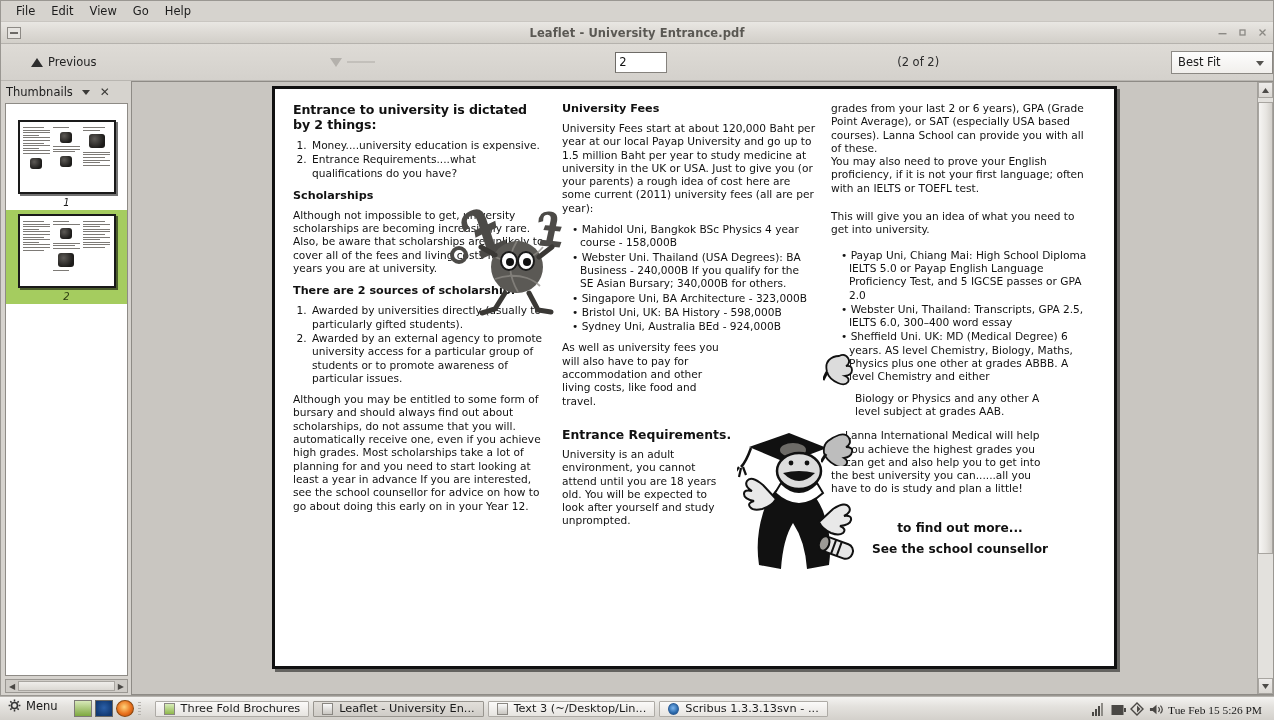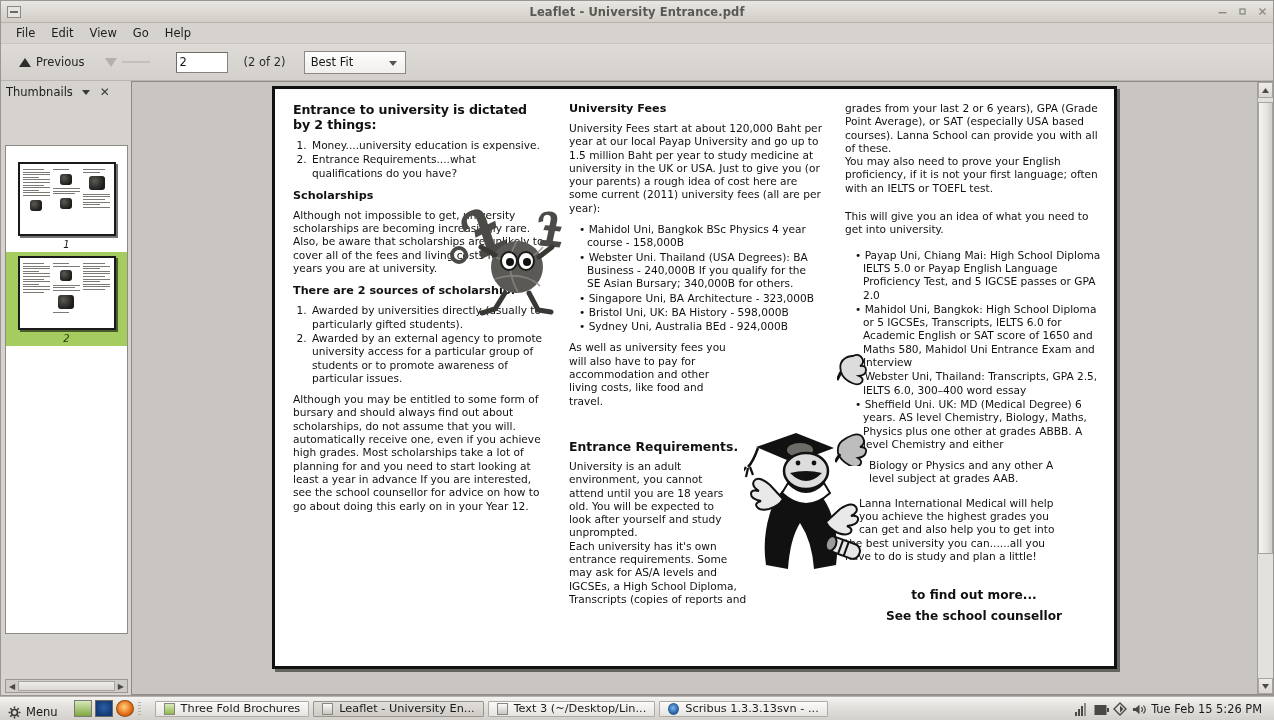--- a/index.html
+++ b/index.html
@@ -75,22 +75,23 @@
     padding: 2px 9px 2px 7px;
     cursor: default;
   }
 
   
   #toolbar {
     height: 37px;
     background: linear-gradient(to bottom,#dedbd6 0%, #d4d1cc 100%);
     border-bottom: 1px solid #b9b6b1;
     display: flex; align-items: center;
-    padding-left: 10px; gap: 4px;
+    padding-left: 22px; gap: 4px;
     flex: 0 0 37px;
+    justify-content: space-between;
   }
   .tb-btn {
     display: flex; align-items: center; gap: 5px;
     height: 26px; padding: 0 7px;
     font-size: 11.5px; color: #222;
     border: 1px solid transparent;
     border-radius: 2px;
   }
   .tb-btn.disabled { color: #a6a39e; }
   .arrow-up, .arrow-dn {
@@ -136,21 +137,20 @@
 
   
   #content-row { flex: 1; display: flex; min-height: 0; background: #d6d3ce; }
 
   
   #sidebar {
     width: 130px;
     display: flex; flex-direction: column;
     background: #d6d3ce;
     flex: 0 0 130px;
-    gap: 42px;
   }
   #sidebar-header {
     height: 22px;
     display: flex; align-items: center;
     padding-left: 5px;
     font-size: 11.5px; color: #1d1d1d;
     gap: 6px;
   }
   #sidebar-header .sb-caret {
     width:0;height:0;border-left:4px solid transparent;border-right:4px solid transparent;
@@ -229,21 +229,21 @@
   
   #doc-page {
     position: absolute;
     left: 140px; top: 4px;
     width: 845px; height: 583px;
     background: #ffffff;
     border: 3px solid #111;
     box-shadow: 3px 3px 0 rgba(0,0,0,0.5);
     padding: 13px 14px 10px 18px;
     display: flex;
-    gap: 23px;
+    gap: 16px;
     overflow: hidden;
   }
   .doc-col {
     flex: 1;
     position: relative;
     font-family: "DejaVu Sans", "Liberation Sans", sans-serif;
     color: #111;
     font-size: 10.6px;
     line-height: 13.3px;
   }
@@ -297,21 +297,21 @@
     position: absolute;
     left: 0; bottom: 0;
     width: 1274px; height: 24px;
     background: linear-gradient(to bottom,#f4f3f1 0%, #e4e2de 40%, #d3d0cb 100%);
     border-top: 1px solid #b6b3ae;
     display: flex; align-items: center;
     padding: 0 4px;
     gap: 4px;
   }
   #menu-button {
-    display: flex; align-items: flex-end; gap: 5px;
+    display: flex; align-items: flex-start; gap: 5px;
     padding: 0 8px 0 4px; height: 20px;
     font-size: 11.5px; color: #171717;
   }
   .gear {
     width: 13px; height: 13px;
     position: relative;
   }
   .launcher-icons { display: flex; gap: 3px; align-items: center; margin-left: 4px; }
   .li {
     width: 18px; height: 17px;
@@ -342,33 +342,42 @@
   .task-ico {
     width: 11px; height: 12px;
     background: linear-gradient(to bottom,#fafafa,#c9c6c1);
     border: 1px solid #8a8782;
     flex: 0 0 11px;
   }
   .task-ico.blue { background: radial-gradient(circle at 45% 40%, #7fb6ee 0%, #2d6cae 60%, #164a86 100%); border-radius:50%; border-color:#2c5c96;}
   .task-ico.green { background: linear-gradient(to bottom,#d8ecb9,#8fb84c); }
   .tb-right {
     margin-left: auto;
-    display: flex; align-items: flex-start; gap: 4px;
+    display: flex; align-items: flex-end; gap: 4px;
     padding-right: 8px;
+    font-family: Liberation Serif, serif;
   }
   .tray-ico { width: 15px; height: 14px; display:flex; align-items:flex-end; gap:1px; }
   .tray-ico .bar { width: 2px; background: #4a4845; }
   #clock { font-size: 11.4px; color: #1a1a1a; }
   .sep-dots { width:3px;height:13px;background:
       repeating-linear-gradient(to bottom,#b6b3ae 0 1px, transparent 1px 3px); }
 </style>
 </head>
 <body>
 
 <div id="app-window">
+
+  <div id="menu-bar">
+    <div class="menu-item">File</div>
+    <div class="menu-item">Edit</div>
+    <div class="menu-item">View</div>
+    <div class="menu-item">Go</div>
+    <div class="menu-item">Help</div>
+  </div>
 
   <div id="title-bar">
     <div id="win-icon"></div>
     <div id="title-text">Leaflet - University Entrance.pdf</div>
     <div class="win-btns">
       <div class="win-btn">
         <svg width="11" height="11" viewBox="0 0 11 11">
             <rect x="1.5" y="6" width="8" height="1.4" fill="#8b8984"></rect>
           </svg>
       </div>
@@ -378,28 +387,20 @@
           </svg>
       </div>
       <div class="win-btn">
         <svg width="11" height="11" viewBox="0 0 11 11">
             <path d="M2.5 2.5 L8.5 8.5 M8.5 2.5 L2.5 8.5" stroke="#8b8984" stroke-width="1.3"></path>
           </svg>
       </div>
     </div>
   </div>
 
-  <div id="menu-bar">
-    <div class="menu-item">File</div>
-    <div class="menu-item">Edit</div>
-    <div class="menu-item">View</div>
-    <div class="menu-item">Go</div>
-    <div class="menu-item">Help</div>
-  </div>
-
   <div id="toolbar">
     <div class="tb-btn">
       <span class="arrow-up"></span>
       <span>Previous</span>
     </div>
     <div class="tb-btn disabled">
       <span class="arrow-dn"></span>
       <span style="width:28px;height:2px;background:#c3c0bb;display:inline-block"></span>
     </div>
     <input id="page-num-input" value="2" style="">
@@ -553,23 +554,22 @@
           <div class="d-h3" style="margin-top:0">University Fees</div>
           <div class="d-p">University Fees start at about 120,000 Baht per year at our local Payap University and go up to 1.5 million Baht per year to study medicine at university in the UK or USA. Just to give you (or your parents) a rough idea of cost here are some current (2011) university fees (all are per year):</div>
           <ul class="d-ul">
             <li>Mahidol Uni, Bangkok   BSc Physics 4 year course - 158,000B</li>
             <li>Webster Uni. Thailand (USA Degrees): BA Business - 240,000B If you qualify for the SE Asian Bursary; 340,000B for others.</li>
             <li>Singapore Uni, BA Architecture - 323,000B</li>
             <li>Bristol Uni, UK: BA History - 598,000B</li>
             <li>Sydney Uni, Australia   BEd - 924,000B</li>
           </ul>
           <div class="d-p" style="margin-top:8px;width:170px">As well as university fees you will also have to pay for accommodation and other living costs, like food and travel.</div>
-          <div class="d-h3" style="margin-top:32px;font-size:12.4px">Entrance Requirements.</div>
+          <div class="d-h3" style="margin-top:20px;font-size:12.4px">Entrance Requirements.</div>
           <div class="d-p" style="width:170px;margin-bottom:0">University is an adult environment, you cannot attend until you are 18 years old. You will be expected to look after yourself and study unprompted.</div>
-          <div class="d-p" style="width:182px">Each university has it's own entrance requirements. Some may ask for AS/A levels and IGCSEs, a High School Diploma, Transcripts (copies of reports and</div>
 
           <svg id="grad-illus" class="illus" viewBox="0 0 150 175">
 
             <g>
               <path d="M12 30 L52 16 L90 31 L50 46 Z" fill="#111"></path>
               <path d="M44 44 q4 10 12 10" stroke="#111" stroke-width="3" fill="none"></path>
               <ellipse cx="56" cy="33" rx="13" ry="7" fill="#6d6b67"></ellipse>
               <path d="M14 31 q-5 14 -10 19" stroke="#111" stroke-width="2.5" fill="none"></path>
               <path d="M2 50 l-5 7 M4 51 l-2 9 M6 50 l3 8" stroke="#111" stroke-width="2.2" fill="none"></path>
             </g>
@@ -594,21 +594,20 @@
             </g>
           </svg>
         </div>
 
         <div class="doc-col c3">
           <div class="d-p" style="margin-bottom:0">grades from your last 2 or 6 years), GPA (Grade Point Average), or SAT (especially USA based courses). Lanna School can provide you with all of these.</div>
           <div class="d-p">You may also need to prove your English proficiency, if it is not your first language; often with an IELTS or TOEFL test.</div>
           <div class="d-p" style="margin-top:15px">This will give you an idea of what you need to get into university.</div>
           <ul class="d-ul" style="margin-top:12px">
             <li>Payap Uni, Chiang Mai: High School Diploma  IELTS 5.0 or Payap English Language Proficiency Test, and 5 IGCSE passes or GPA 2.0</li>
-            <li>Mahidol Uni, Bangkok: High School Diploma or 5 IGCSEs, Transcripts, IELTS 6.0 for Academic English or SAT score of 1650 and Maths 580, Mahidol Uni Entrance Exam and Interview</li>
             <li>Webster Uni, Thailand: Transcripts, GPA 2.5, IELTS 6.0, 300–400 word essay</li>
             <li>Sheffield Uni. UK: MD (Medical Degree) 6 years.  AS level Chemistry, Biology, Maths, Physics plus one other at grades ABBB.  A level Chemistry and either</li>
           </ul>
           <div class="indent1">Biology or Physics and any other A</div>
           <div class="indent1" style="margin-bottom:11px">level subject at grades AAB.</div>
           <div class="indent2">Lanna International Medical will help</div>
           <div class="indent2">you achieve the highest grades you</div>
           <div class="indent2">can get and also help you to get into</div>
           <div>the best university you can......all you</div>
           <div style="margin-bottom:22px">have to do is study and plan a little!</div>

